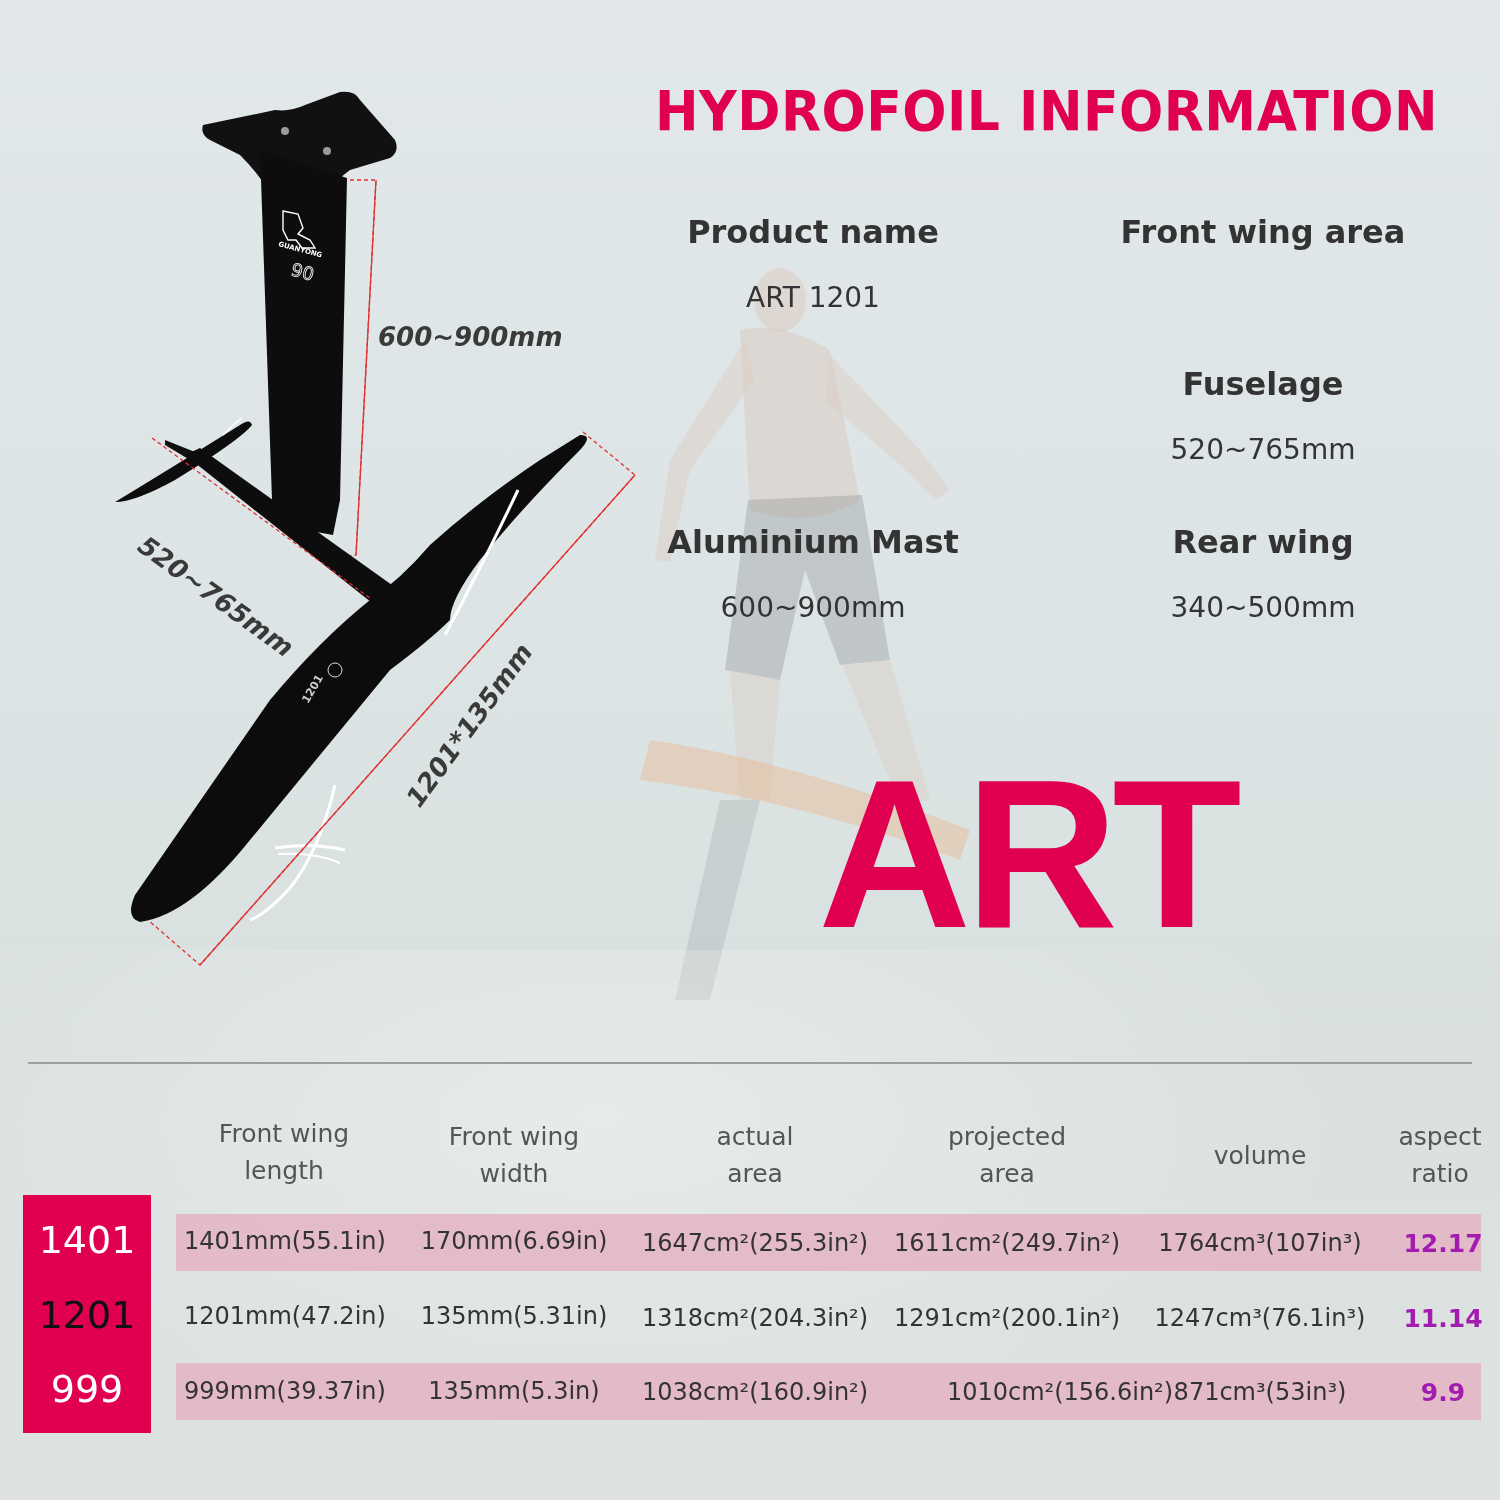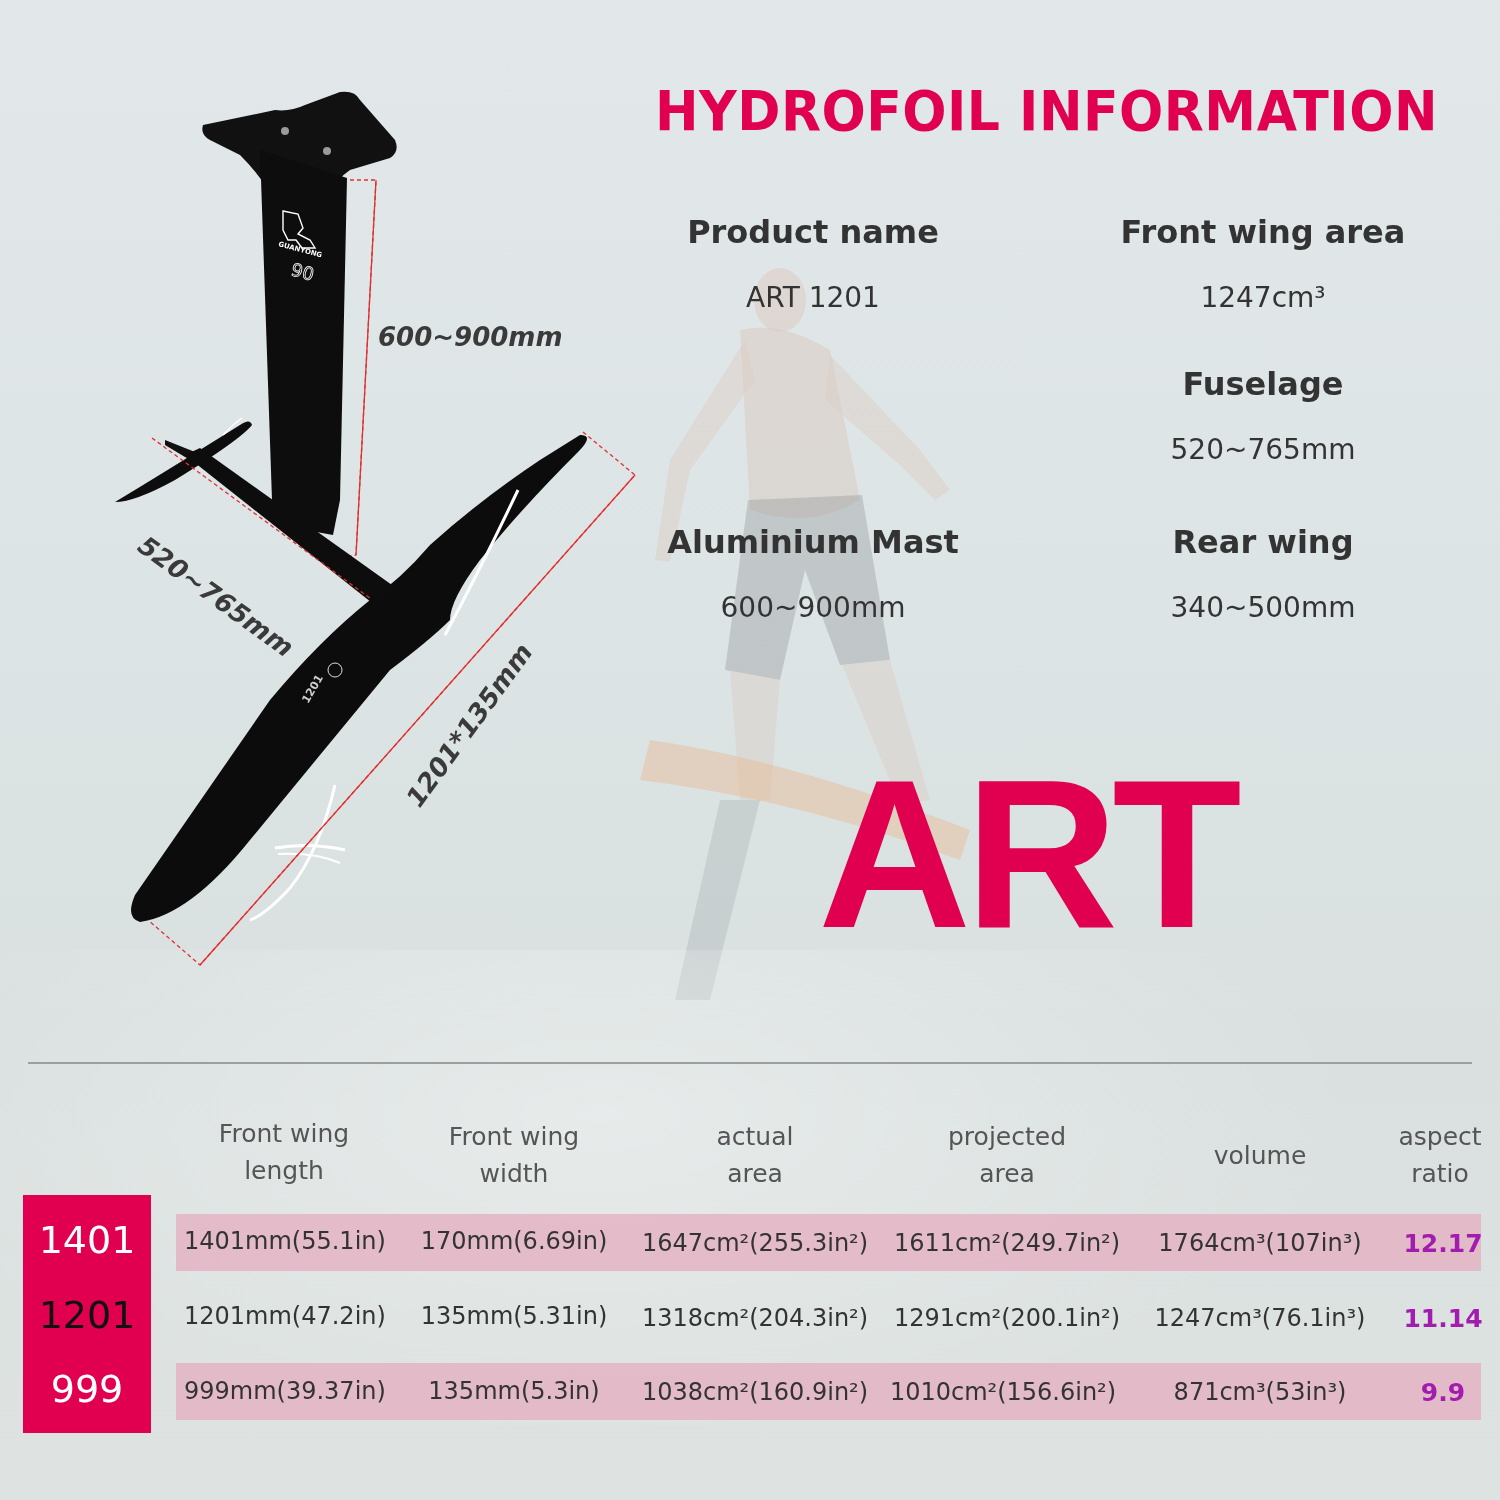--- a/index.html
+++ b/index.html
@@ -117,21 +117,20 @@
 <div class="dim-label" style="left:400px;top:795px;transform:rotate(-54deg);transform-origin:left top;">1201*135mm</div>
 
 <div class="title">HYDROFOIL INFORMATION</div>
 
 <div class="spec" style="left:603px;top:213px;">
   <div class="label">Product name</div>
   <div class="value">ART 1201</div>
 </div>
 <div class="spec" style="left:1053px;top:213px;">
   <div class="label">Front wing area</div>
-  <div class="value">1247cm³</div>
 </div>
 <div class="spec" style="left:603px;top:365px;">
 </div>
 <div class="spec" style="left:1053px;top:365px;">
   <div class="label">Fuselage</div>
   <div class="value">520~765mm</div>
 </div>
 <div class="spec" style="left:603px;top:523px;">
   <div class="label">Aluminium Mast</div>
   <div class="value">600~900mm</div>
@@ -192,16 +191,16 @@
   <div class="cell" style="left:640px;top:1304px;width:230px;">1318cm²(204.3in²)</div>
   <div class="cell" style="left:892px;top:1304px;width:230px;">1291cm²(200.1in²)</div>
   <div class="cell" style="left:1145px;top:1304px;width:230px;">1247cm³(76.1in³)</div>
   <div class="cell ratio" style="left:1393px;top:1304px;width:100px;">11.14</div>
 </div>
 
 <div>
   <div class="cell" style="left:184px;top:1377px;width:200px;">999mm(39.37in)</div>
   <div class="cell" style="left:414px;top:1377px;width:200px;">135mm(5.3in)</div>
   <div class="cell" style="left:640px;top:1378px;width:230px;">1038cm²(160.9in²)</div>
-  <div class="cell" style="left:888px;top:1378px;width:230px;">1010cm²(156.6in²)</div>
+  <div class="cell" style="left:945px;top:1378px;width:230px;">1010cm²(156.6in²)</div>
   <div class="cell" style="left:1145px;top:1378px;width:230px;">871cm³(53in³)</div>
   <div class="cell ratio" style="left:1393px;top:1378px;width:100px;">9.9</div>
 </div>
 
 </body></html>

